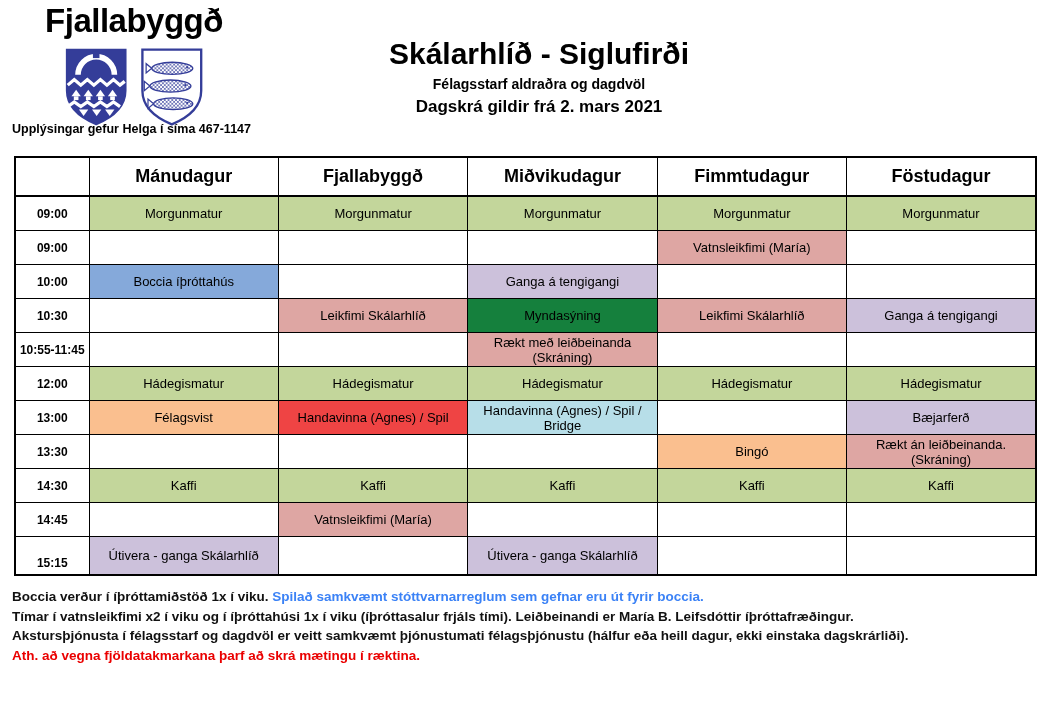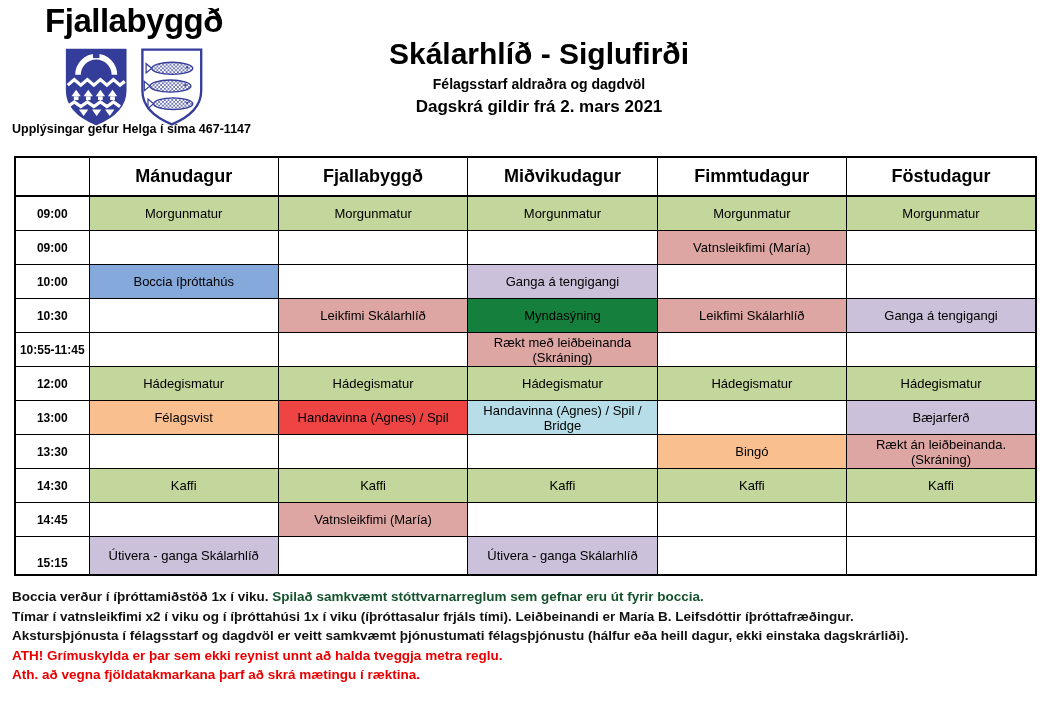--- a/index.html
+++ b/index.html
@@ -197,20 +197,19 @@
           <td class="activity-cell" style="background: rgb(204, 193, 219);">Útivera - ganga Skálarhlíð</td>
           <td class="activity-cell"></td>
           <td class="activity-cell" style="background: rgb(204, 193, 219);">Útivera - ganga Skálarhlíð</td>
           <td class="activity-cell"></td>
           <td class="activity-cell"></td>
         </tr>
       </tbody>
   </table>
 
   <div class="notes">
-      <div class="note-line"><span>Boccia verður í íþróttamiðstöð 1x í viku. </span><span style="color: #14532d;">Spilað samkvæmt stóttvarnarreglum sem gefnar eru út fyrir boccia.</span></div>
+      <div class="note-line"><span>Boccia verður í íþróttamiðstöð 1x í viku. </span><span style="color: #3b82f6;">Spilað samkvæmt stóttvarnarreglum sem gefnar eru út fyrir boccia.</span></div>
       <div class="note-line"><span>Tímar í vatnsleikfimi x2 í viku og í íþróttahúsi 1x í viku (íþróttasalur frjáls tími). Leiðbeinandi er María B. Leifsdóttir íþróttafræðingur.</span></div>
       <div class="note-line"><span>Akstursþjónusta í félagsstarf og dagdvöl er veitt samkvæmt þjónustumati félagsþjónustu (hálfur eða heill dagur, ekki einstaka dagskrárliði).</span></div>
-      <div class="note-line"><span style="color: rgb(234, 0, 0);">ATH! Grímuskylda er þar sem ekki reynist unnt að halda tveggja metra reglu.</span></div>
       <div class="note-line"><span style="color: rgb(234, 0, 0); margin-top: 29px;">Ath. að vegna fjöldatakmarkana þarf að skrá mætingu í ræktina.</span></div>
     </div>
 
 </div>
 
 </body></html>

